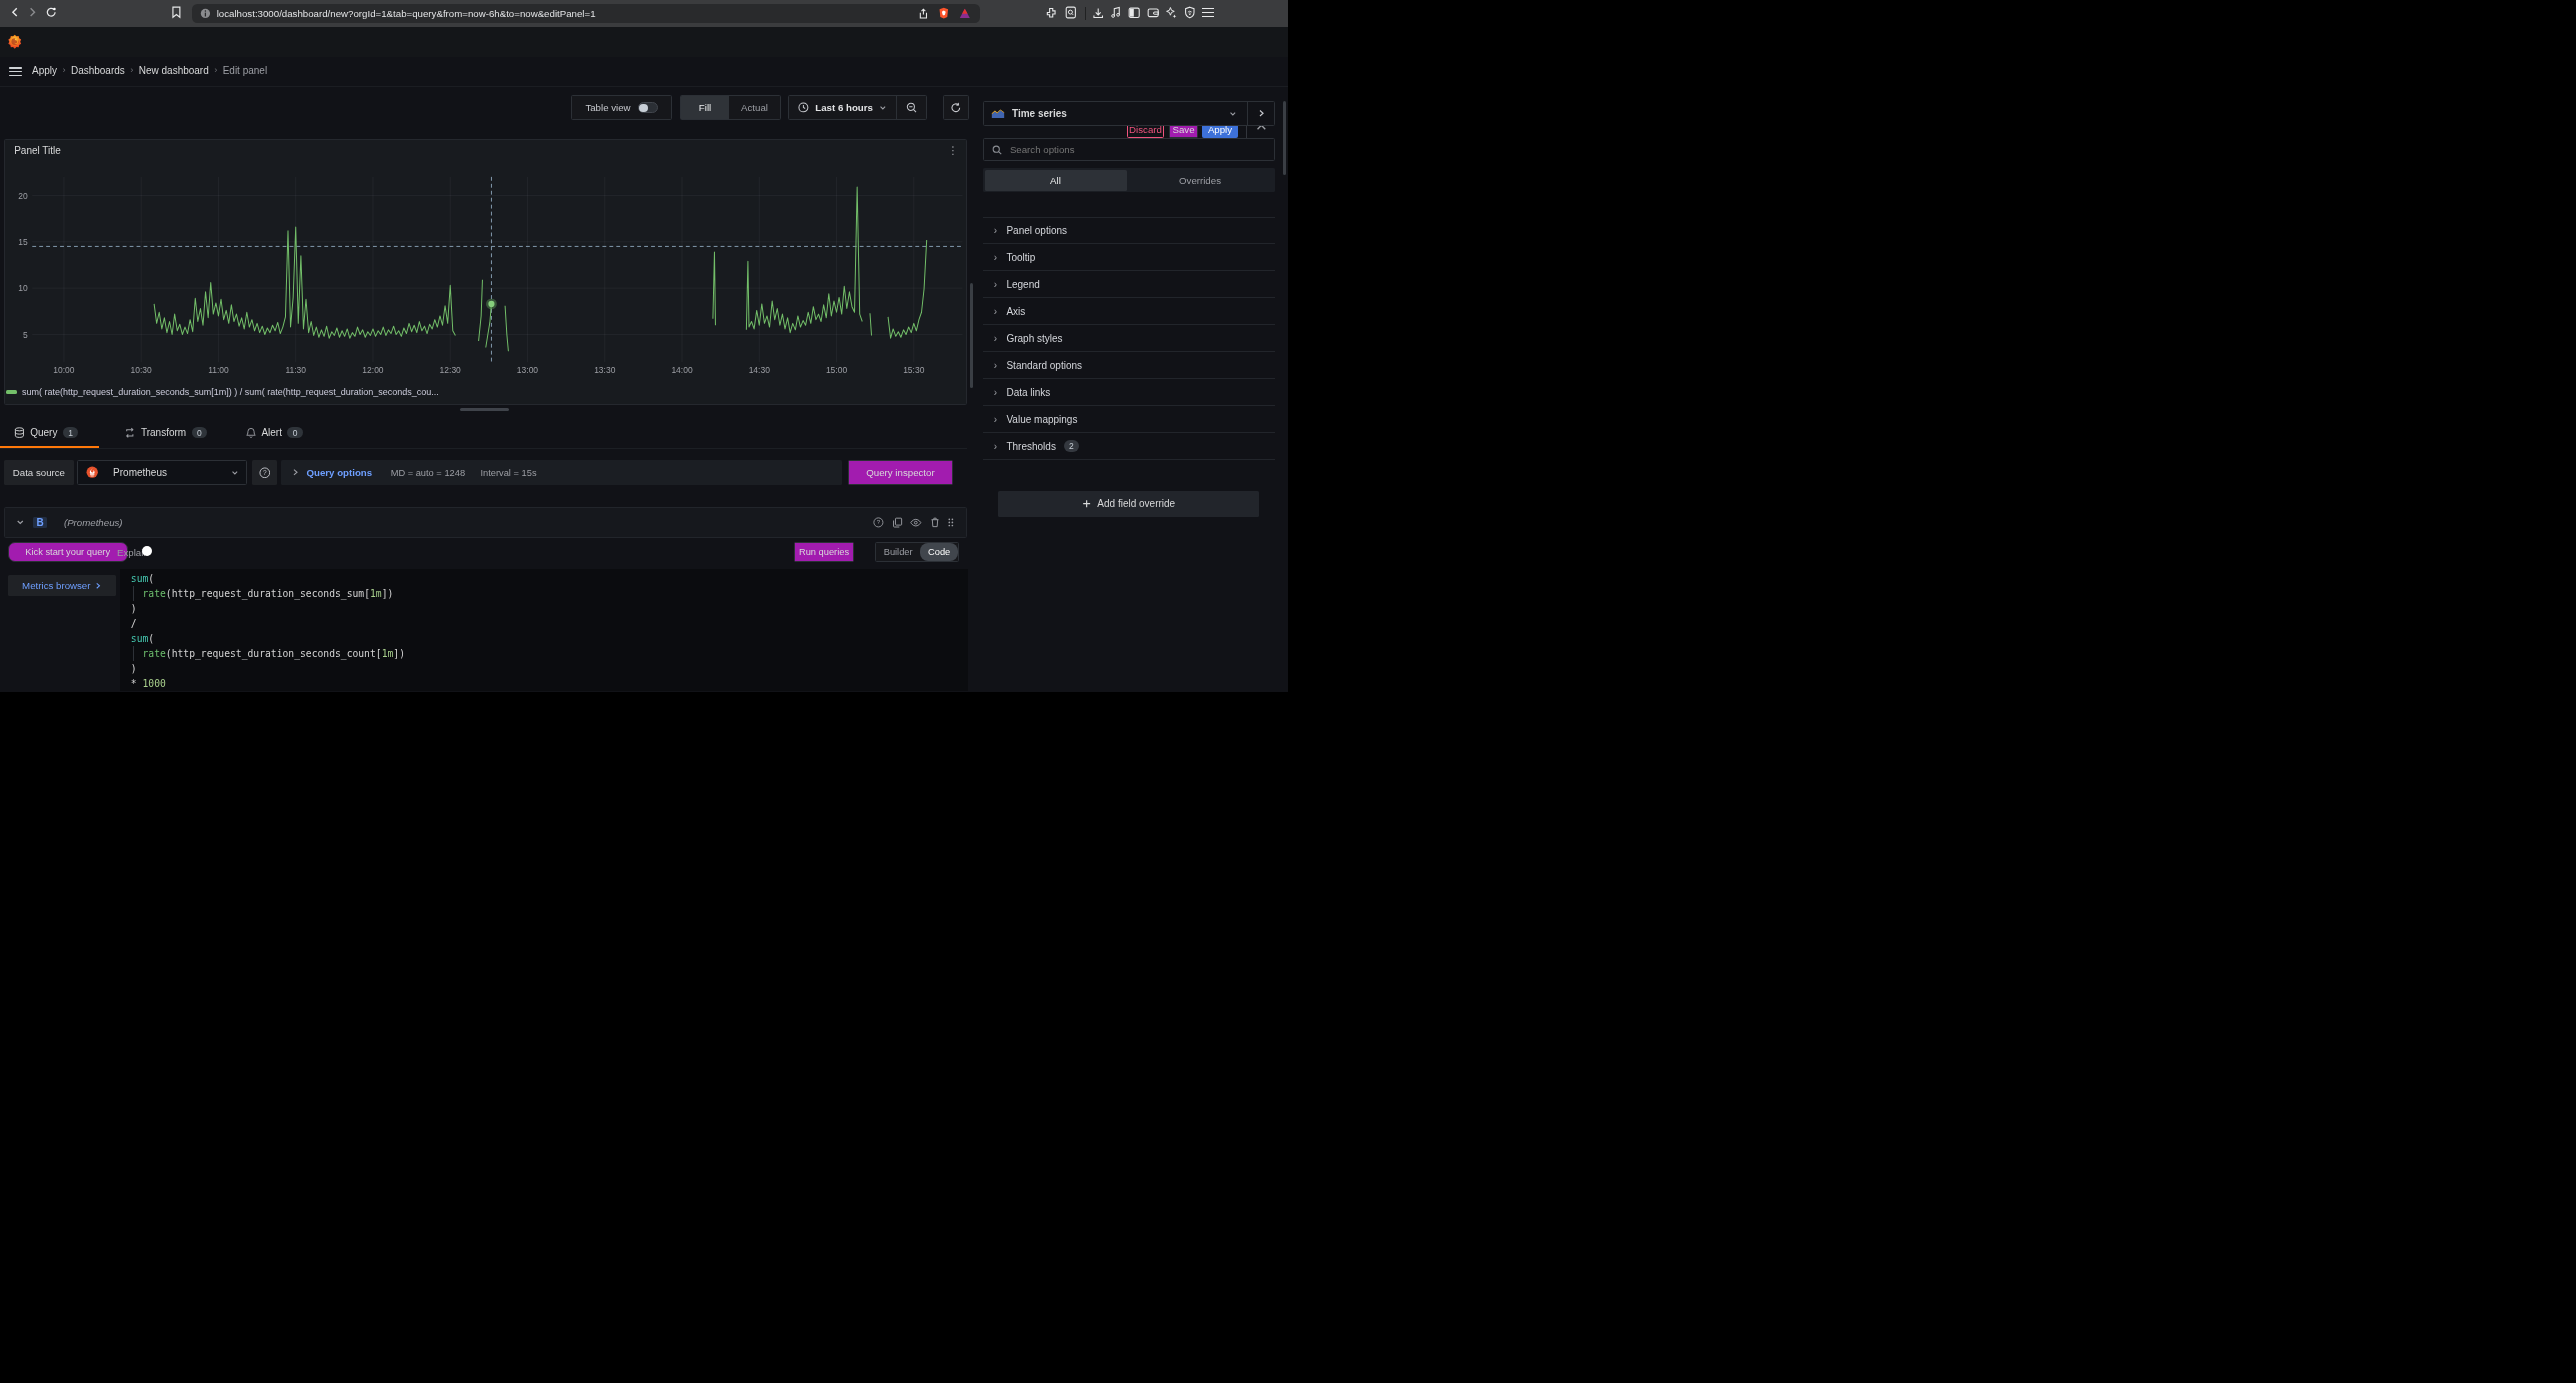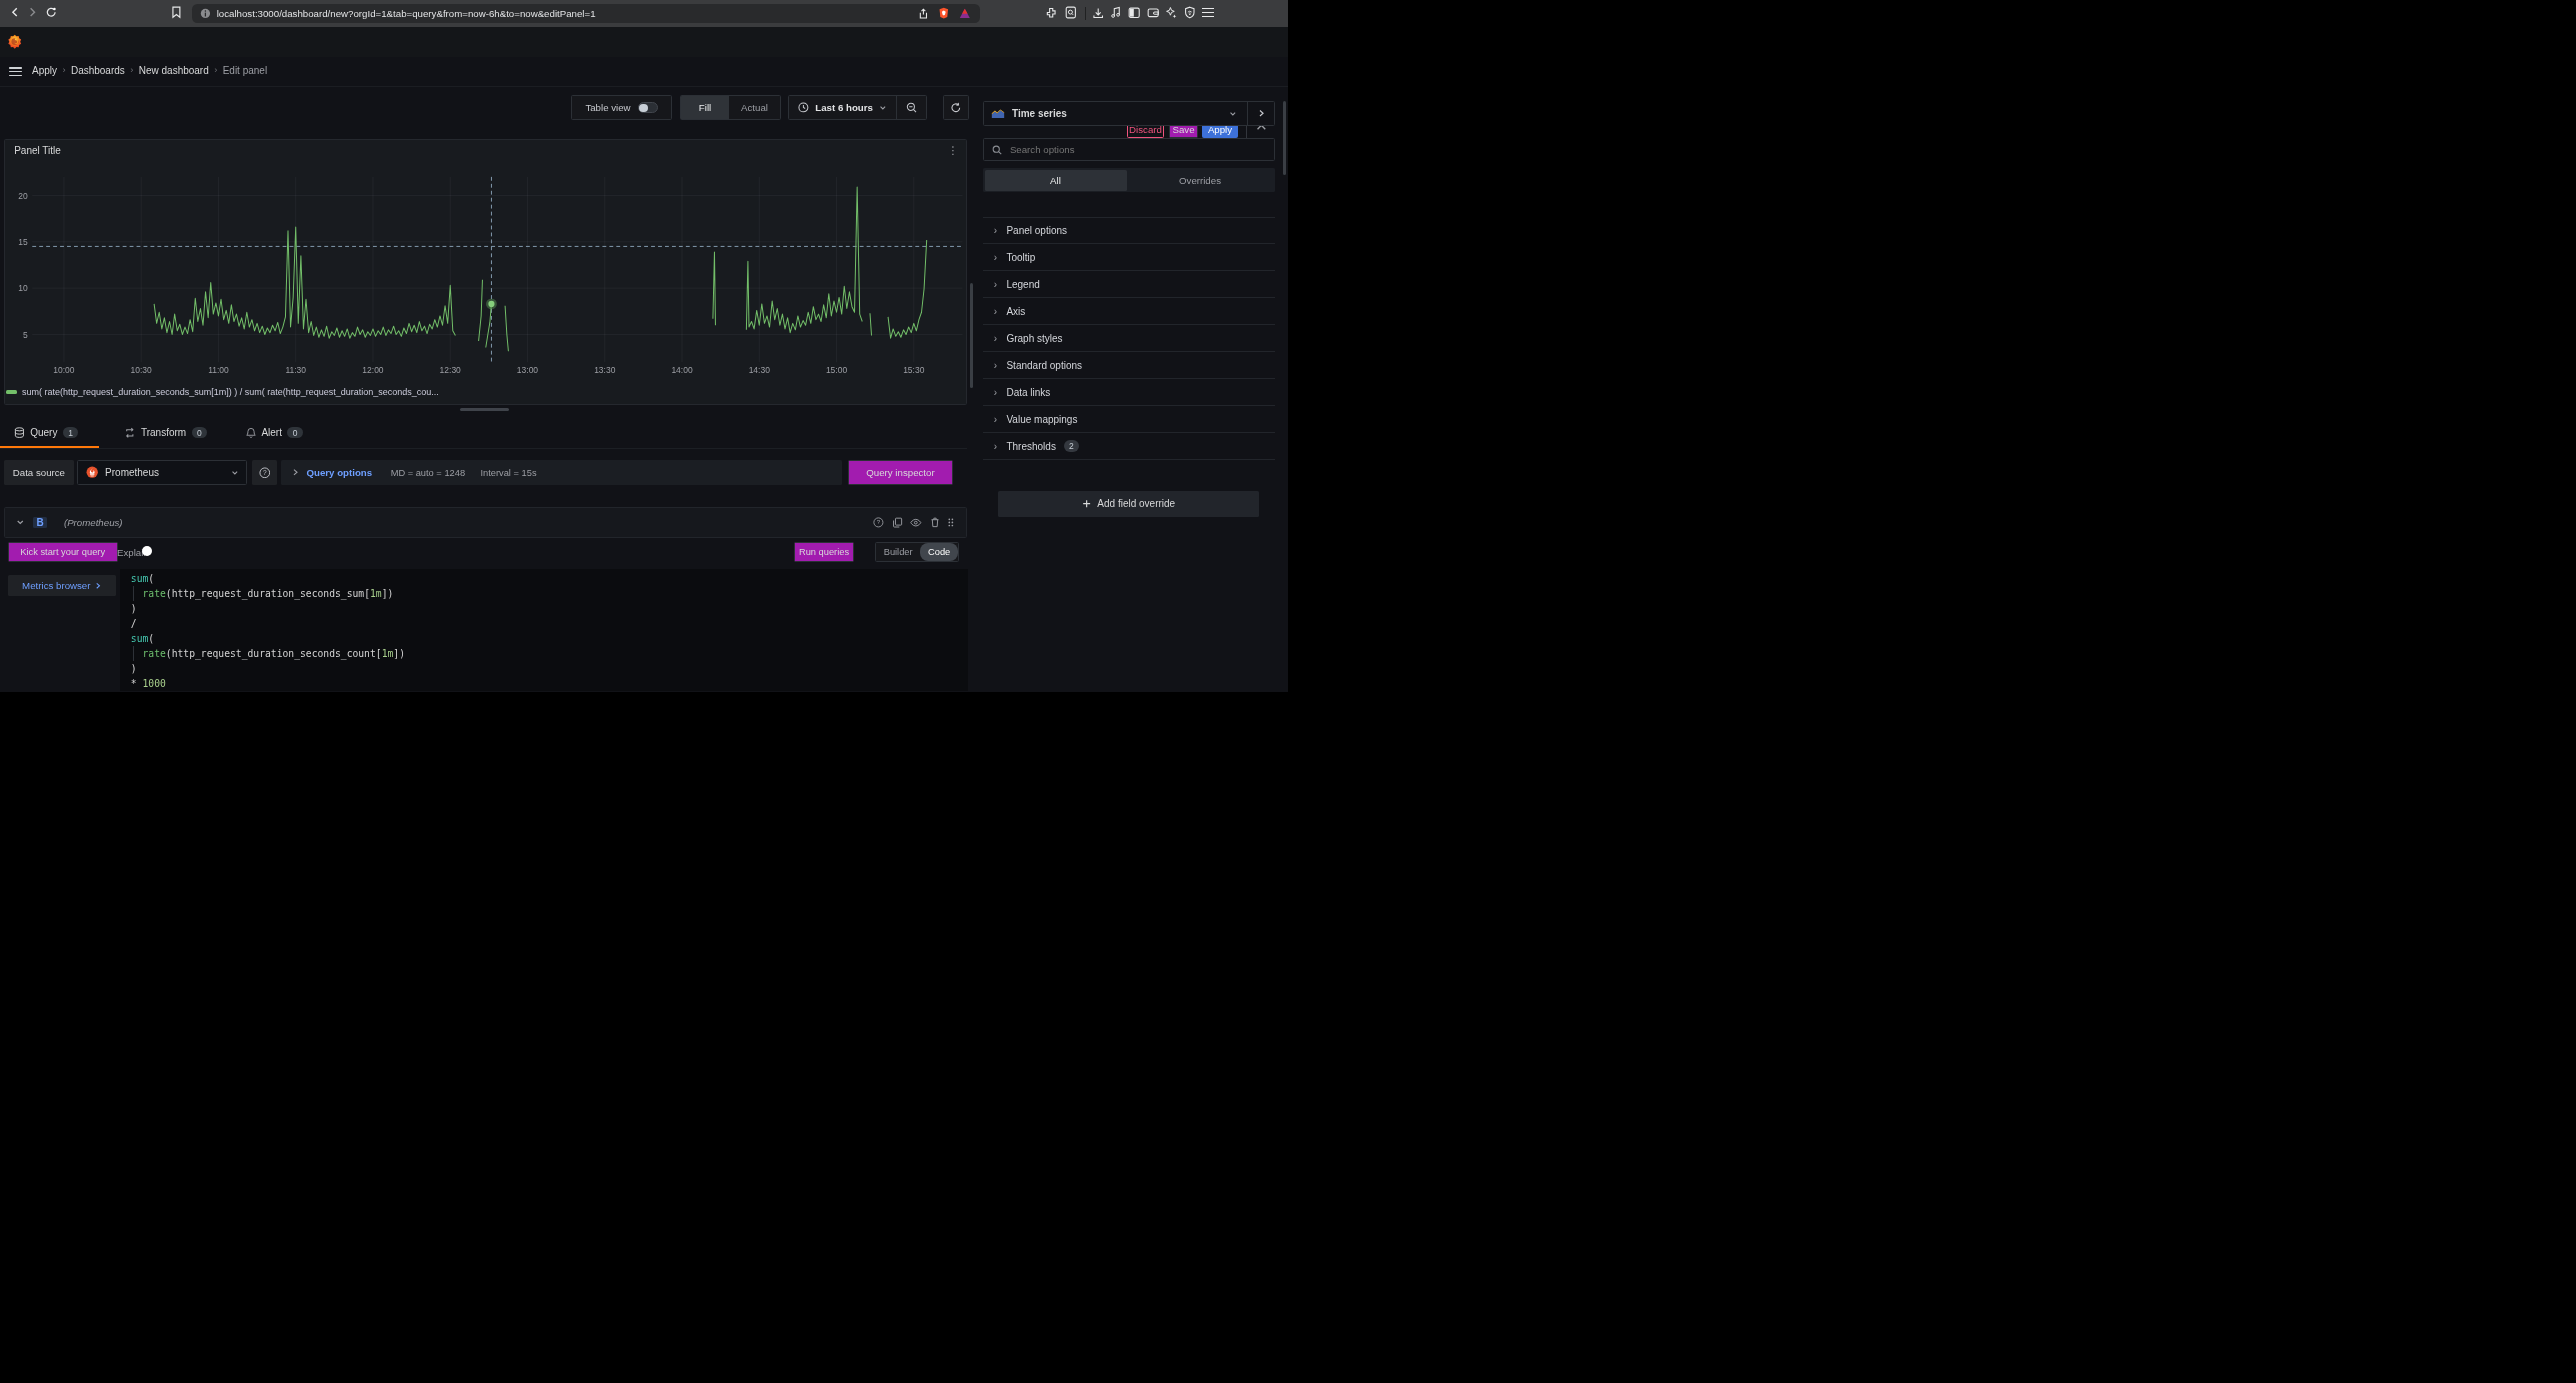--- a/index.html
+++ b/index.html
@@ -406,21 +406,21 @@
   <div class="abs chip" style="left:3.9px;top:460px;width:70px;height:25px;justify-content:center;">
     <span style="font-size:9.7px;">Data source</span>
   </div>
   <div class="abs select" style="left:77px;top:460px;width:170px;height:25px;padding:0 7.7px;">
     <svg width="12.4" height="12.4" viewBox="0 0 16 16">
         <circle cx="8" cy="8" r="7.3" fill="#e6522c"></circle>
         <path d="M8 2.6c.5 1.4-1.6 2.6-1.6 4.2 0 .9.7 1.5 1.6 1.5.9 0 1.6-.7 1.6-1.6 0-.6-.2-1-.4-1.5.9.5 1.9 1.7 1.9 3 0 .6-.2 1.2-.5 1.7H5.4a3.6 3.6 0 0 1-.5-1.8c0-2.4 3-3.2 3.1-5.5z" fill="#fff"></path>
         <rect x="5.2" y="10.7" width="5.6" height="1.1" fill="#fff"></rect>
         <rect x="6" y="12.4" width="4" height="1" fill="#fff"></rect>
       </svg>
-    <span style="margin-left:7px;font-size:10px;">Prometheus</span>
+    <span style="margin-left:15px;font-size:10px;">Prometheus</span>
     <span style="flex:1"></span>
     <svg width="7.7" height="7.7" viewBox="0 0 10 10">
         <polyline points="2,3.5 5,6.5 8,3.5" fill="none" stroke="#9d9fa5" stroke-width="1.4"></polyline>
       </svg>
   </div>
   <div class="abs chip" style="left:252px;top:460px;width:25px;height:25px;justify-content:center;">
     <svg width="11.6" height="11.6" viewBox="0 0 15 15" style="font-size:13px">
         <circle cx="7.5" cy="7.5" r="6.3" fill="none" stroke="#c7c9ce" stroke-width="1.2"></circle>
         <text x="7.5" y="10.4" font-size="8.5" fill="#c7c9ce" text-anchor="middle" font-family="Liberation Sans,sans-serif">?</text>
       </svg>
@@ -472,21 +472,21 @@
           <circle cx="7" cy="3" r="1.1" fill="#9d9fa5"></circle>
           <circle cx="3" cy="7" r="1.1" fill="#9d9fa5"></circle>
           <circle cx="7" cy="7" r="1.1" fill="#9d9fa5"></circle>
           <circle cx="3" cy="11" r="1.1" fill="#9d9fa5"></circle>
           <circle cx="7" cy="11" r="1.1" fill="#9d9fa5"></circle>
         </svg>
     </span>
   </div>
 
   
-  <div class="abs btn" style="left:7.7px;top:542px;width:110px;height:20px;font-size:9.3px;">Kick start your query</div>
+  <div class="abs btn" style="left:7.7px;top:542px;width:120px;height:20px;font-size:9.3px;border-radius:7px;">Kick start your query</div>
   <span class="abs gray" style="left:117px;top:547px;font-size:9.7px;">Explain</span>
   <span class="abs toggle" style="left:153px;top:545px;width:22.4px;height:12.4px;background:#3d71d9;">
     <span class="knob" style="right:1.2px;width:10px;height:10px;"></span>
   </span>
   <div class="abs btn" style="left:794px;top:542px;width:60px;height:20px;font-size:9.3px;">Run queries</div>
   <div class="abs seg" style="left:875px;top:542px;height:20px;">
     <div class="flex off" style="padding:0 7.7px;font-size:9.3px;">Builder</div>
     <div class="flex" style="padding:0 7.7px;font-size:9.3px;background:#41464d;color:#fff;border-radius:8px;">Code</div>
   </div>
 

